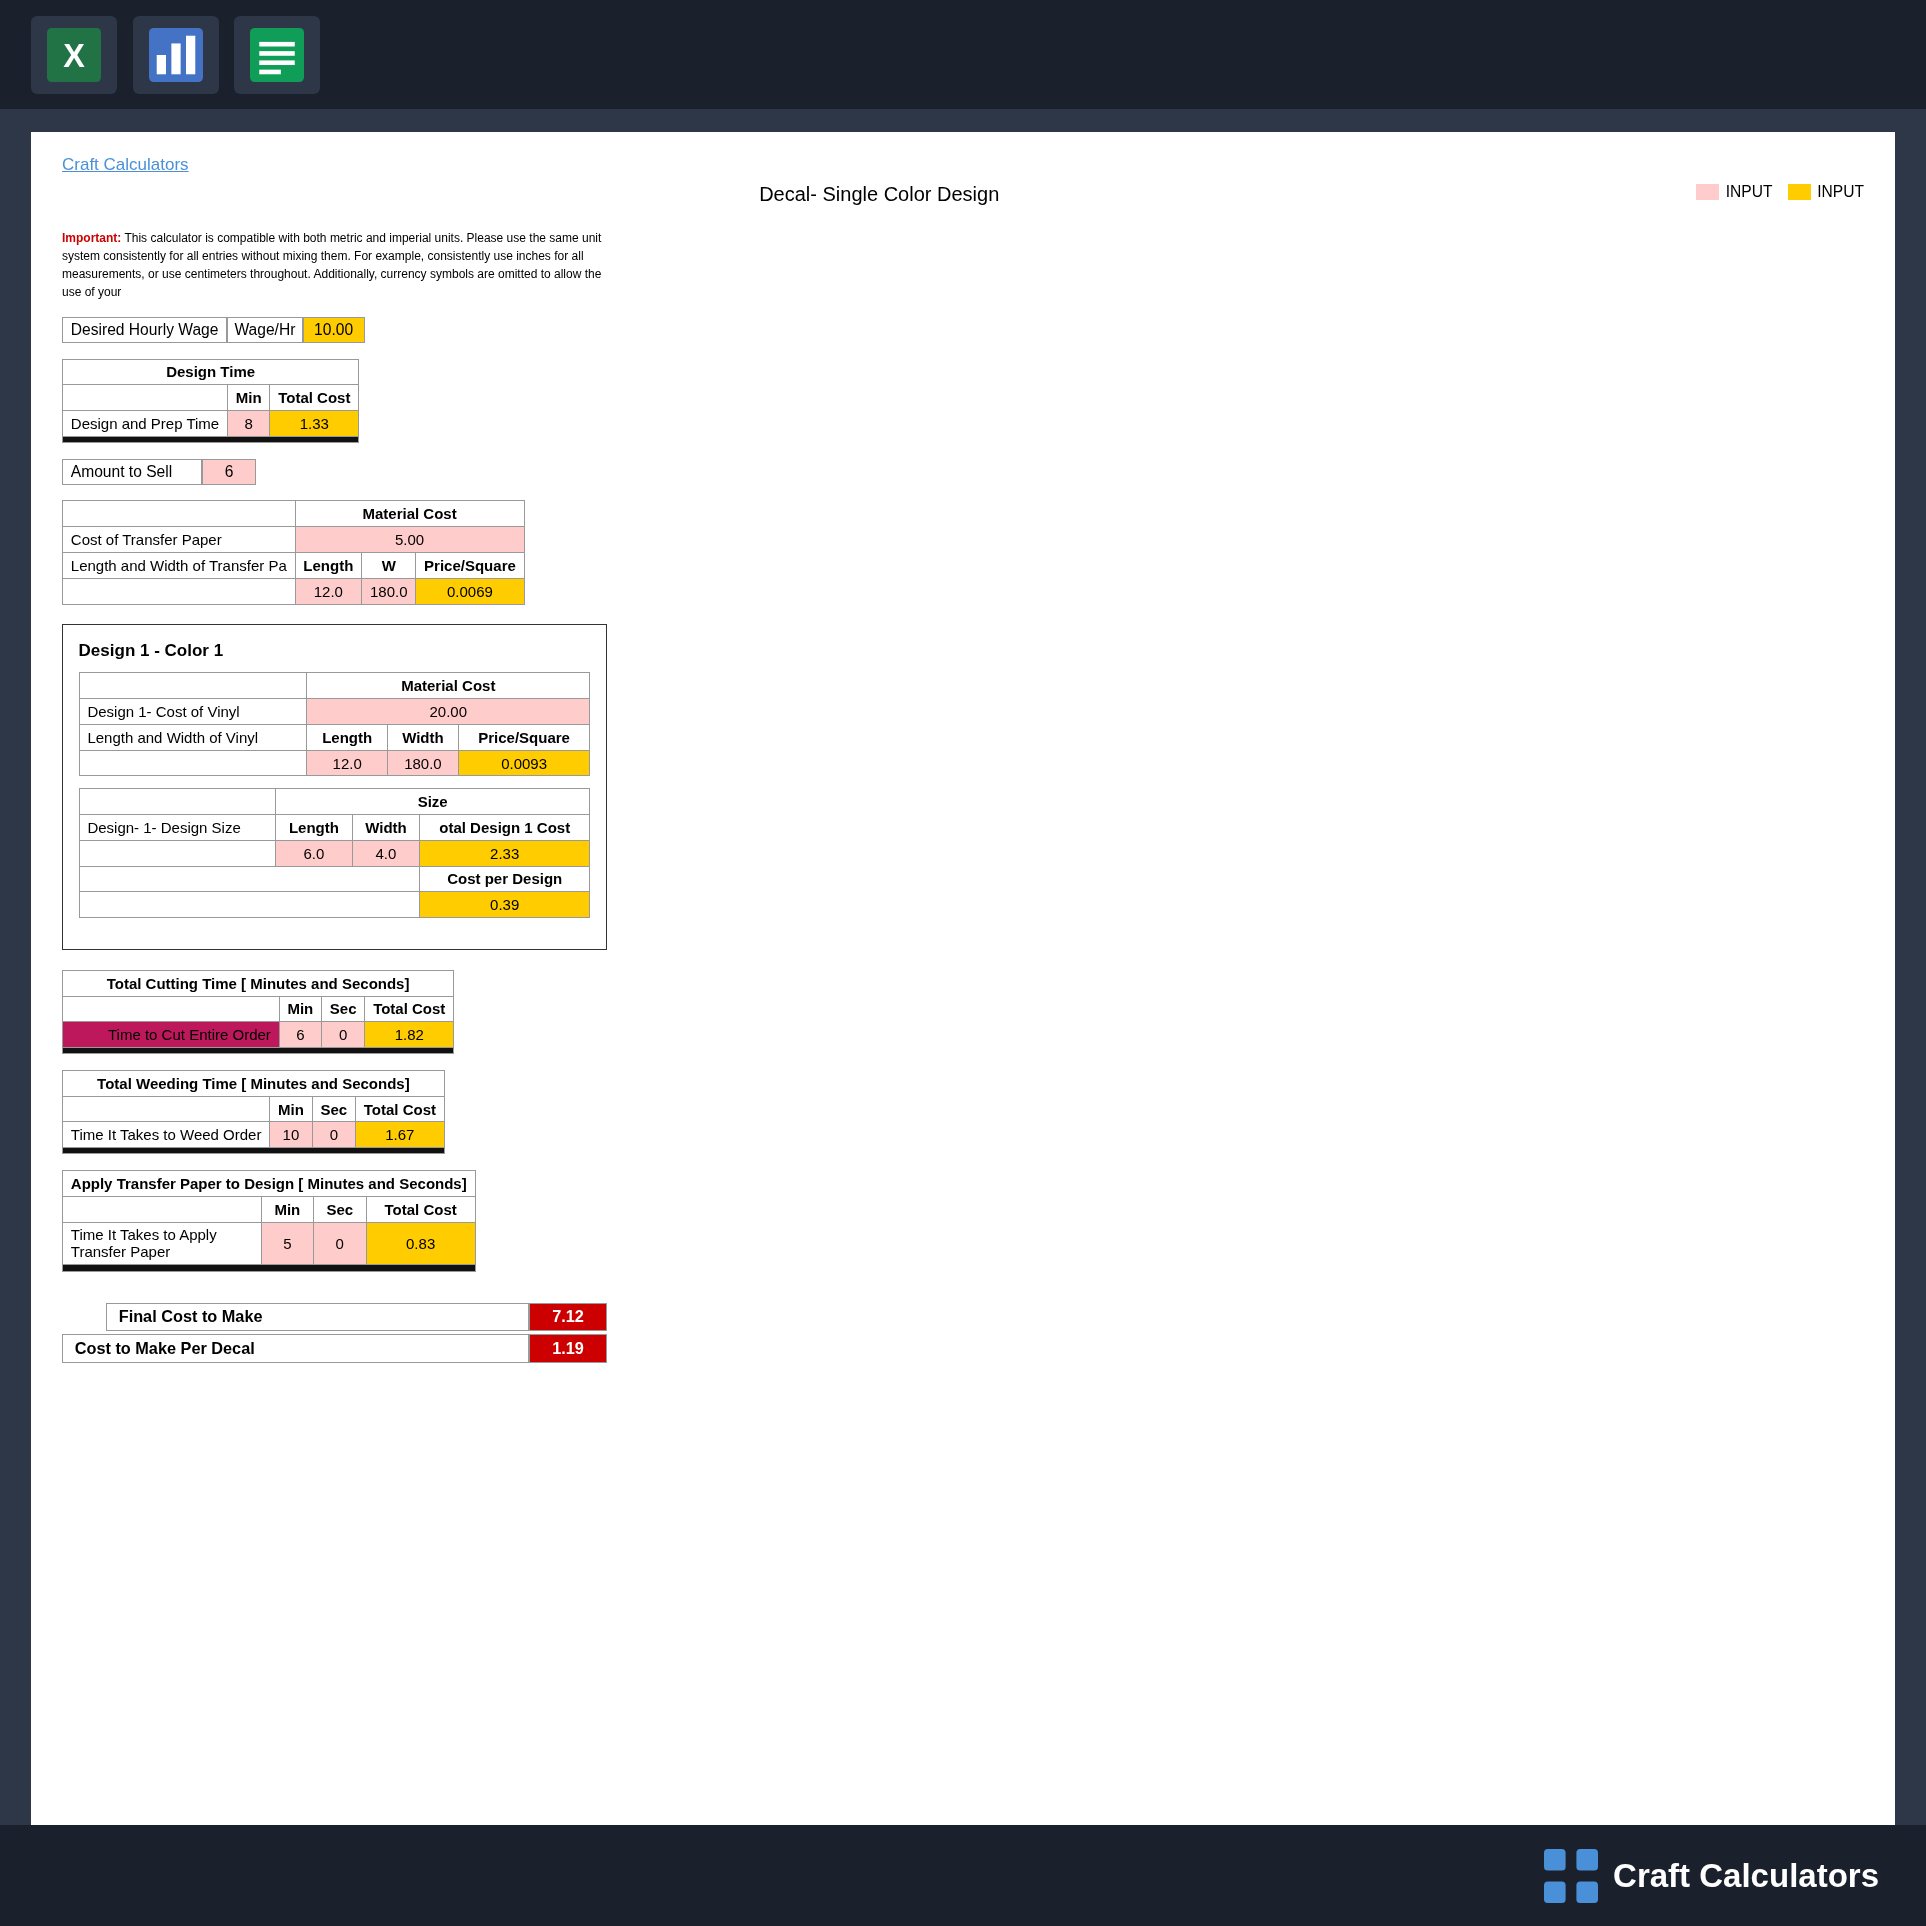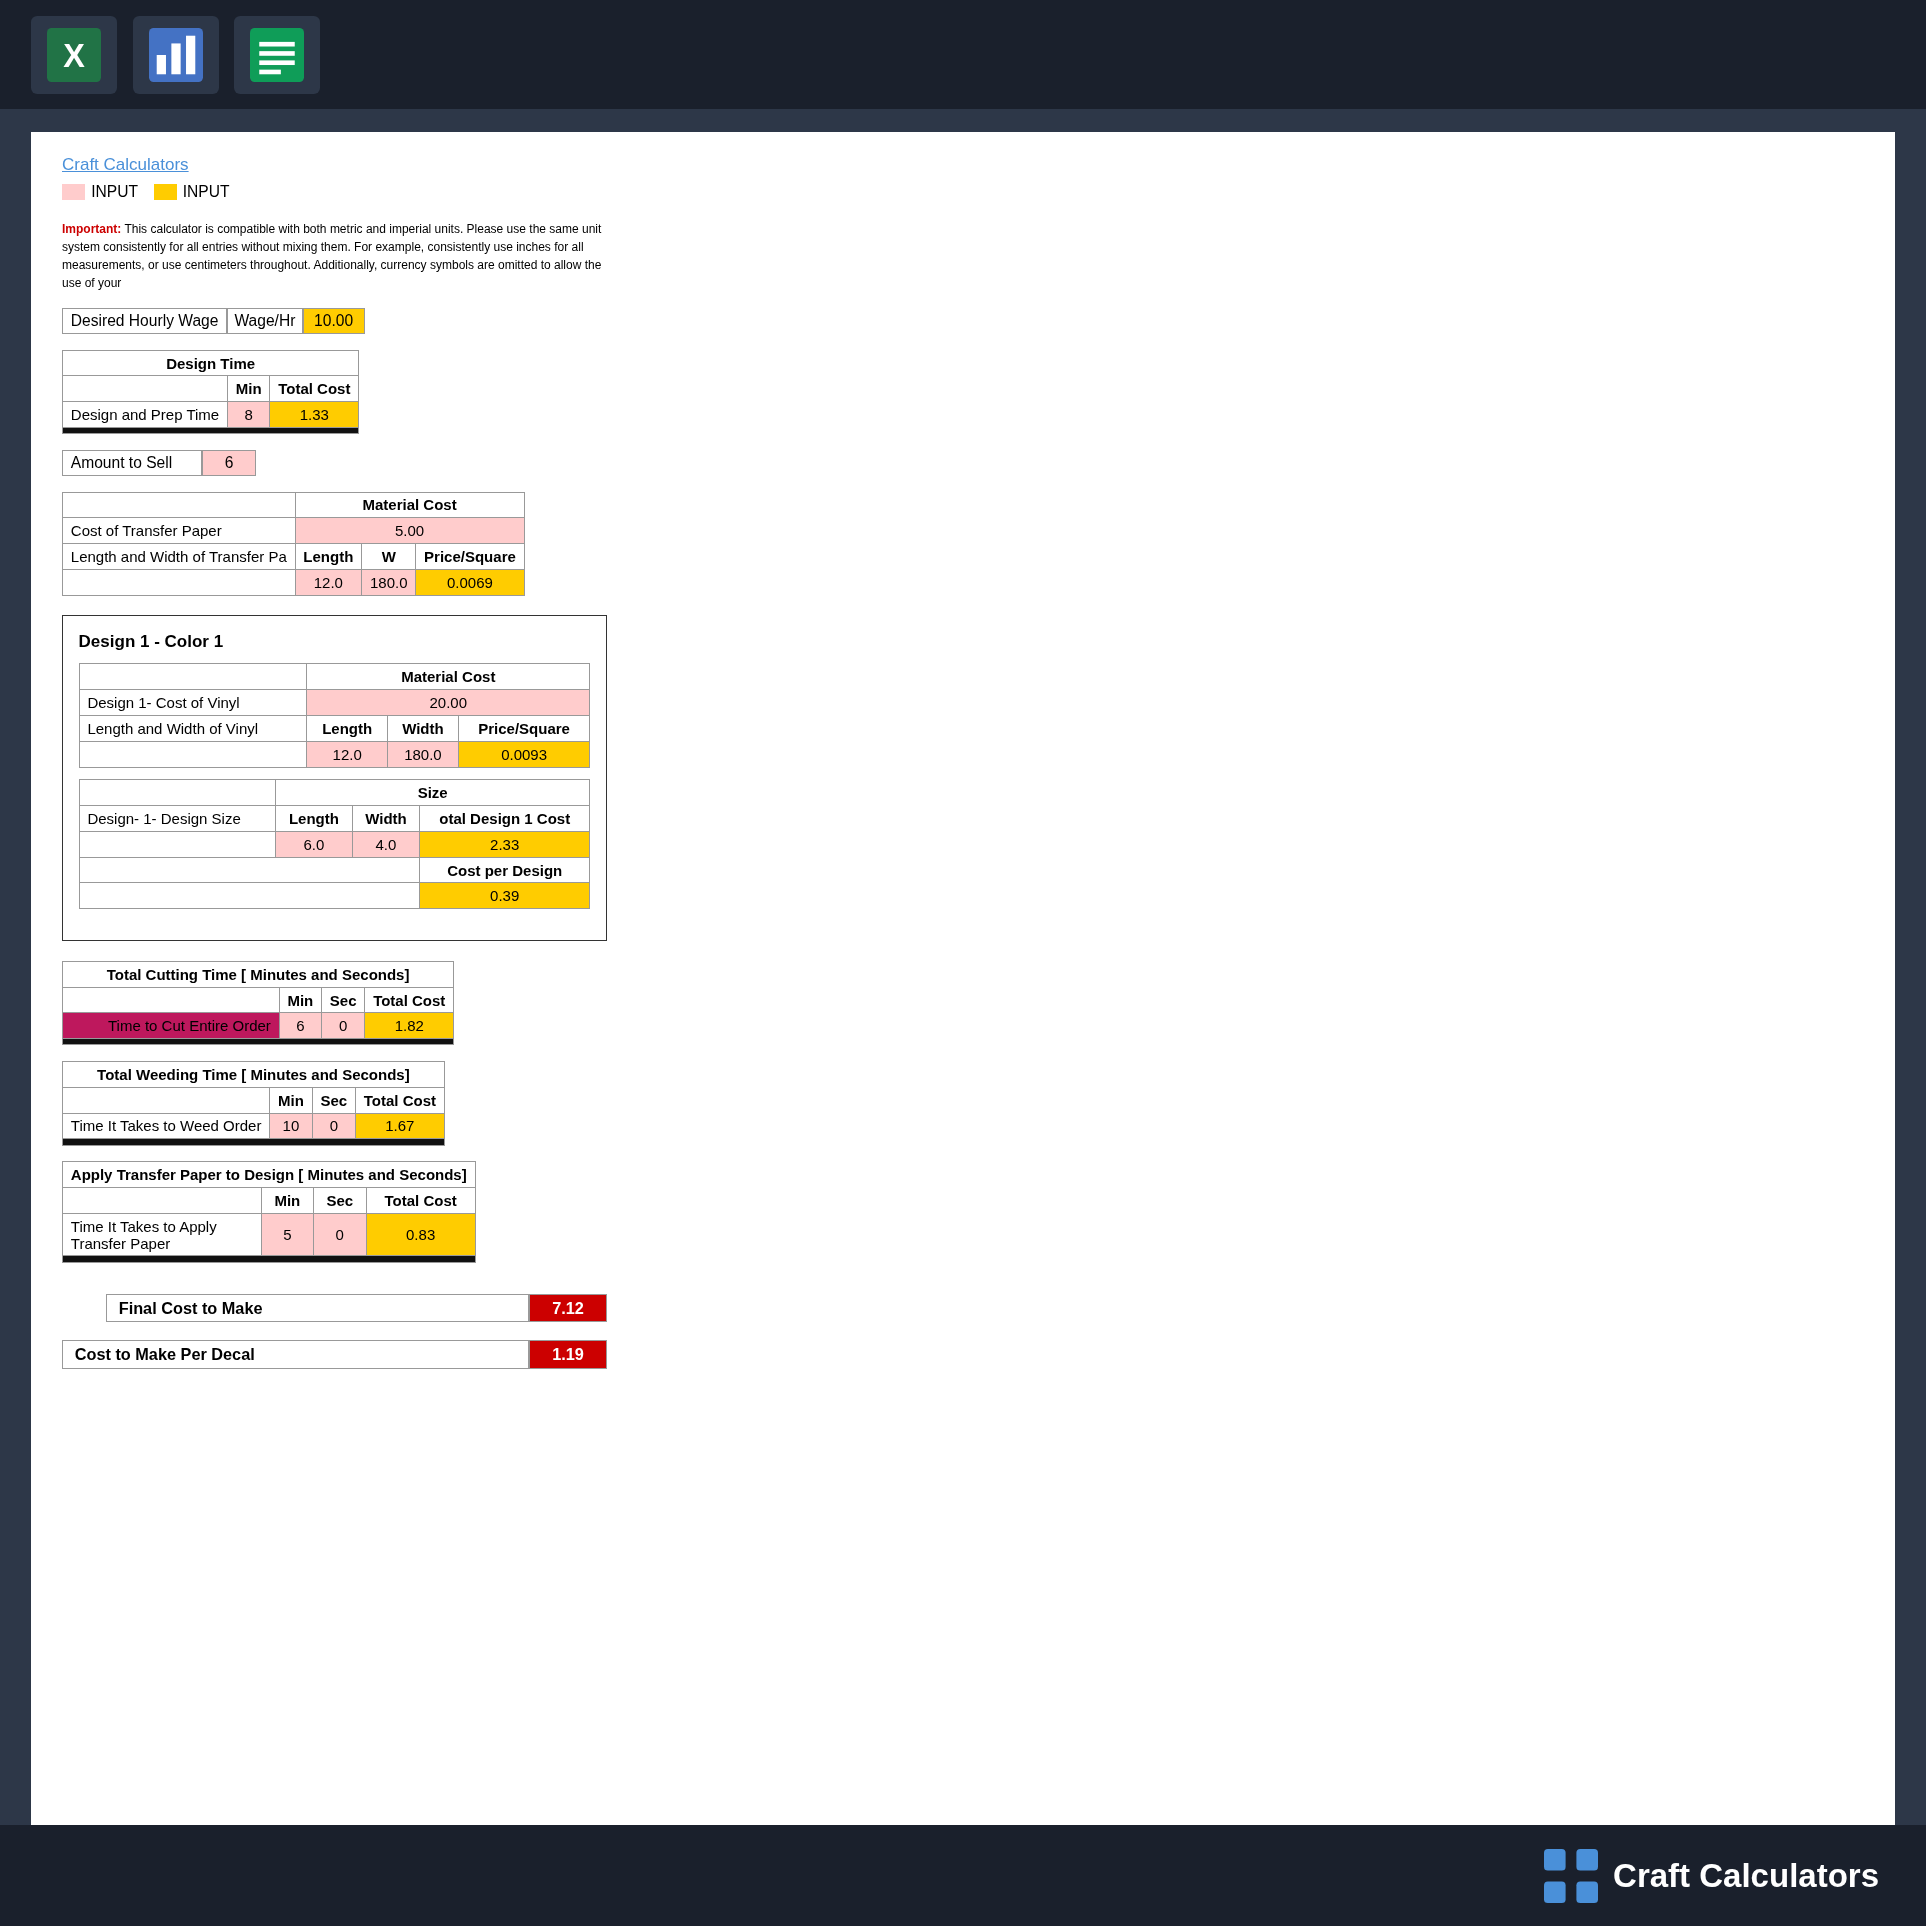--- a/index.html
+++ b/index.html
@@ -224,20 +224,23 @@
       <rect x="12" y="54" width="28" height="6" fill="white"></rect>
     </svg>
   </div>
 </div>
 
 <div class="main-content">
 
   <div class="breadcrumb">Craft Calculators</div>
 
   <div style="display:flex; justify-content:space-between; align-items:flex-start; margin-bottom:11.7px;">
+    <div style="flex:1; text-align:center;">
+      <div class="page-title">Decal- Single Color Design</div>
+    </div>
     <div class="legend">
       <div class="legend-item">
         <div class="legend-box" style="background:#ffcccc;"></div>
         <span>INPUT</span>
       </div>
       <div class="legend-item">
         <div class="legend-box" style="background:#ffcc00;"></div>
         <span>INPUT</span>
       </div>
     </div>
@@ -428,21 +431,21 @@
       <td class="input-cell">5</td>
       <td class="input-cell">0</td>
       <td class="result-cell">0.83</td>
     </tr>
     <tr>
       <td colspan="4" style="background:#111; height:6.2px; padding:0;"></td>
     </tr>
   </tbody>
     </table>
 
-  <div class="final-row" style="margin-bottom:18px; max-width:545px;padding-left:44px;">
+  <div class="final-row" style="margin-bottom:3px; max-width:545px;padding-left:44px;">
     <div class="final-label">Final Cost to Make</div>
     <div class="final-result-red">7.12</div>
   </div>
 
   <div class="final-row" style="max-width:545px;">
     <div class="final-label">Cost to Make Per Decal</div>
     <div class="final-result-red">1.19</div>
   </div>
 
 </div>

